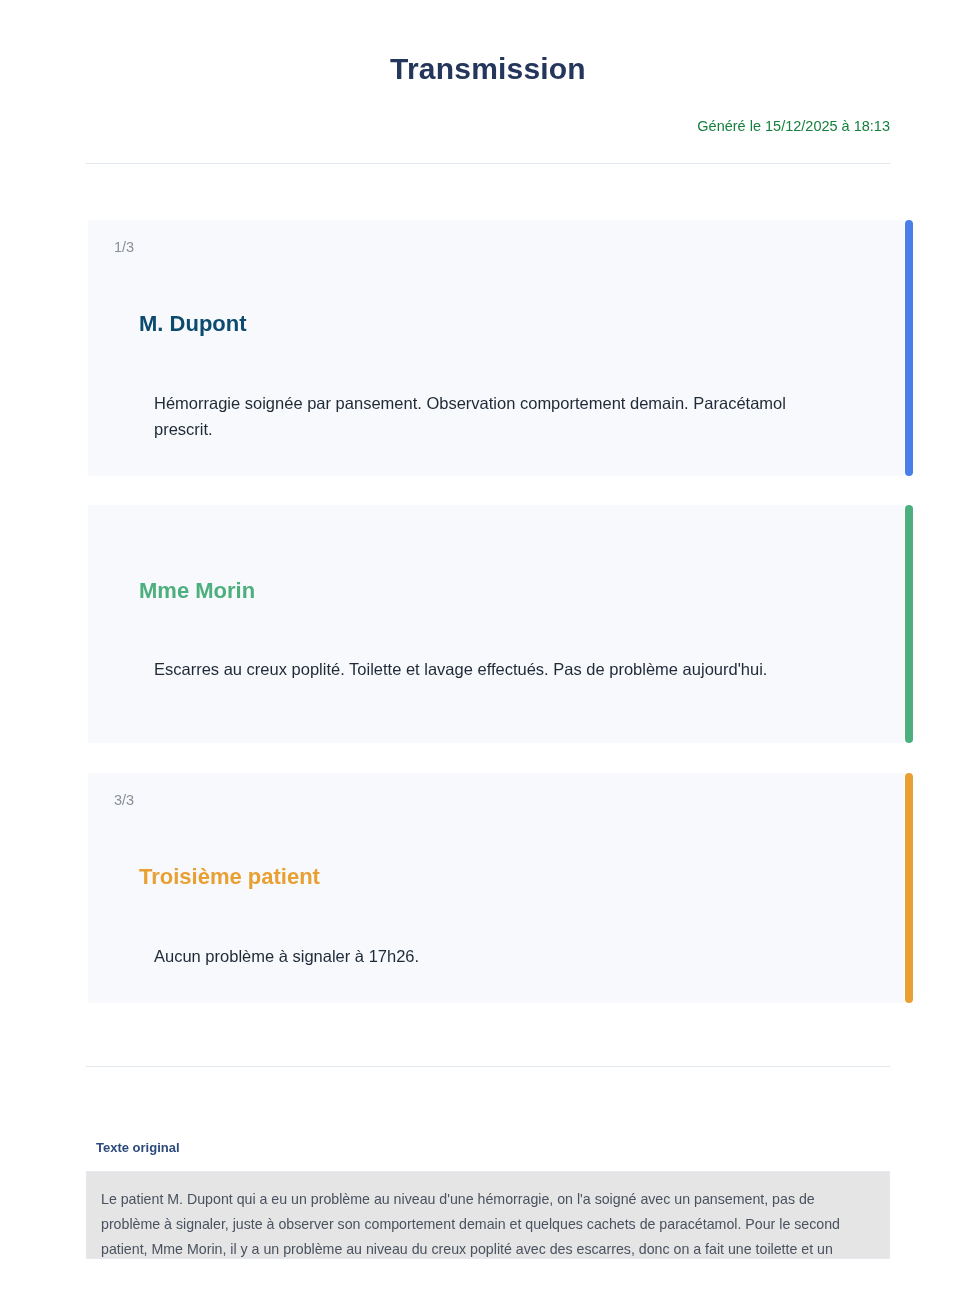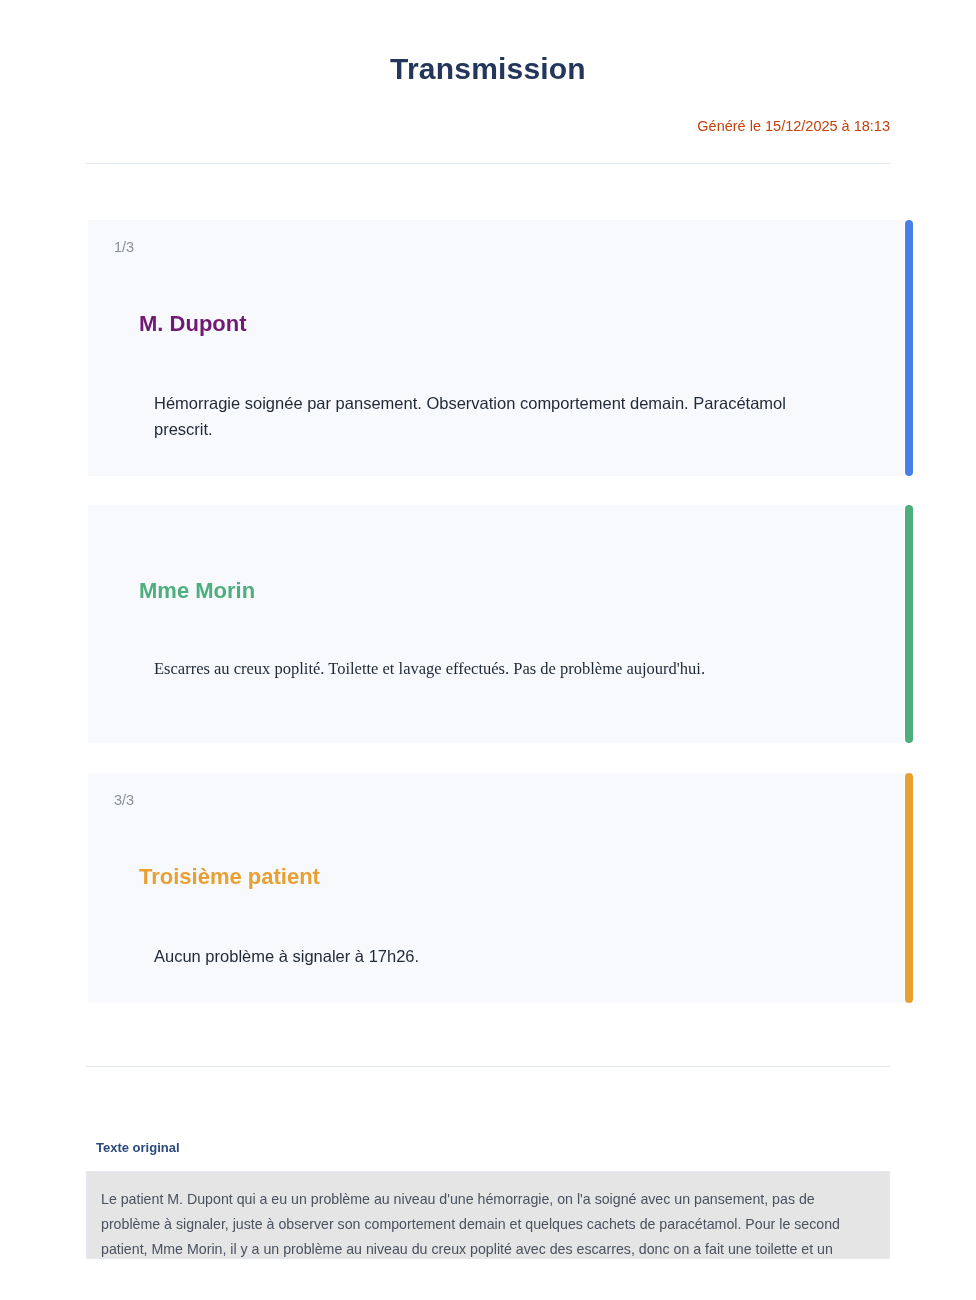--- a/index.html
+++ b/index.html
@@ -38,21 +38,21 @@
     letter-spacing: 0.2px;
   }
 
   .generated-meta {
     margin: 0;
     padding-top: 29px;
     padding-right: 86px;
     text-align: right;
     font-size: 14.5px;
     line-height: 18px;
-    color: #c2410c;
+    color: #15803d;
   }
 
   .rule {
     height: 0;
     border: 0;
     border-top: 1.5px solid #e2e8f0;
     margin: 0 86px;
   }
   .rule-top { margin-top: 28px; }
 
@@ -103,21 +103,21 @@
 
   .card-body {
     margin: 0;
     padding-top: 52px;
     padding-left: 40px;
     padding-right: 48px;
     font-size: 16.5px;
     line-height: 26px;
     color: #1f2937;
   }
-  .card-2 .card-body { padding-top: 51px; font-family: Liberation Serif, serif; }
+  .card-2 .card-body { padding-top: 51px; }
   .card-3 .card-body { padding-top: 52px; }
 
   
   .rule-bottom { margin-top: 63px; }
 
   .original-section {
     margin: 0 86px 0 86px;
     padding-top: 70px;
   }
   .original-heading {
@@ -153,21 +153,21 @@
 
   <div class="generated-meta">Généré le 15/12/2025 à 18:13</div>
 
   <hr class="rule rule-top">
 
   <div class="cards">
 
     <div class="card card-1" style="background: rgb(247, 249, 252);">
       <div class="card-accent" style="background: rgb(74, 127, 232);"></div>
       <div class="card-counter">1/3</div>
-      <div class="card-name" style="color: #701a75;">M. Dupont</div>
+      <div class="card-name" style="color: #0c4a6e;">M. Dupont</div>
       <div class="card-body">Hémorragie soignée par pansement. Observation comportement demain. Paracétamol prescrit.</div>
     </div>
 
     <div class="card card-2" style="background: rgb(247, 249, 252);">
       <div class="card-accent" style="background: rgb(76, 175, 125);"></div>
       <div class="card-name" style="color: rgb(76, 175, 125);">Mme Morin</div>
       <div class="card-body">Escarres au creux poplité. Toilette et lavage effectués. Pas de problème aujourd'hui.</div>
     </div>
 
     <div class="card card-3" style="background: rgb(247, 249, 252);">

